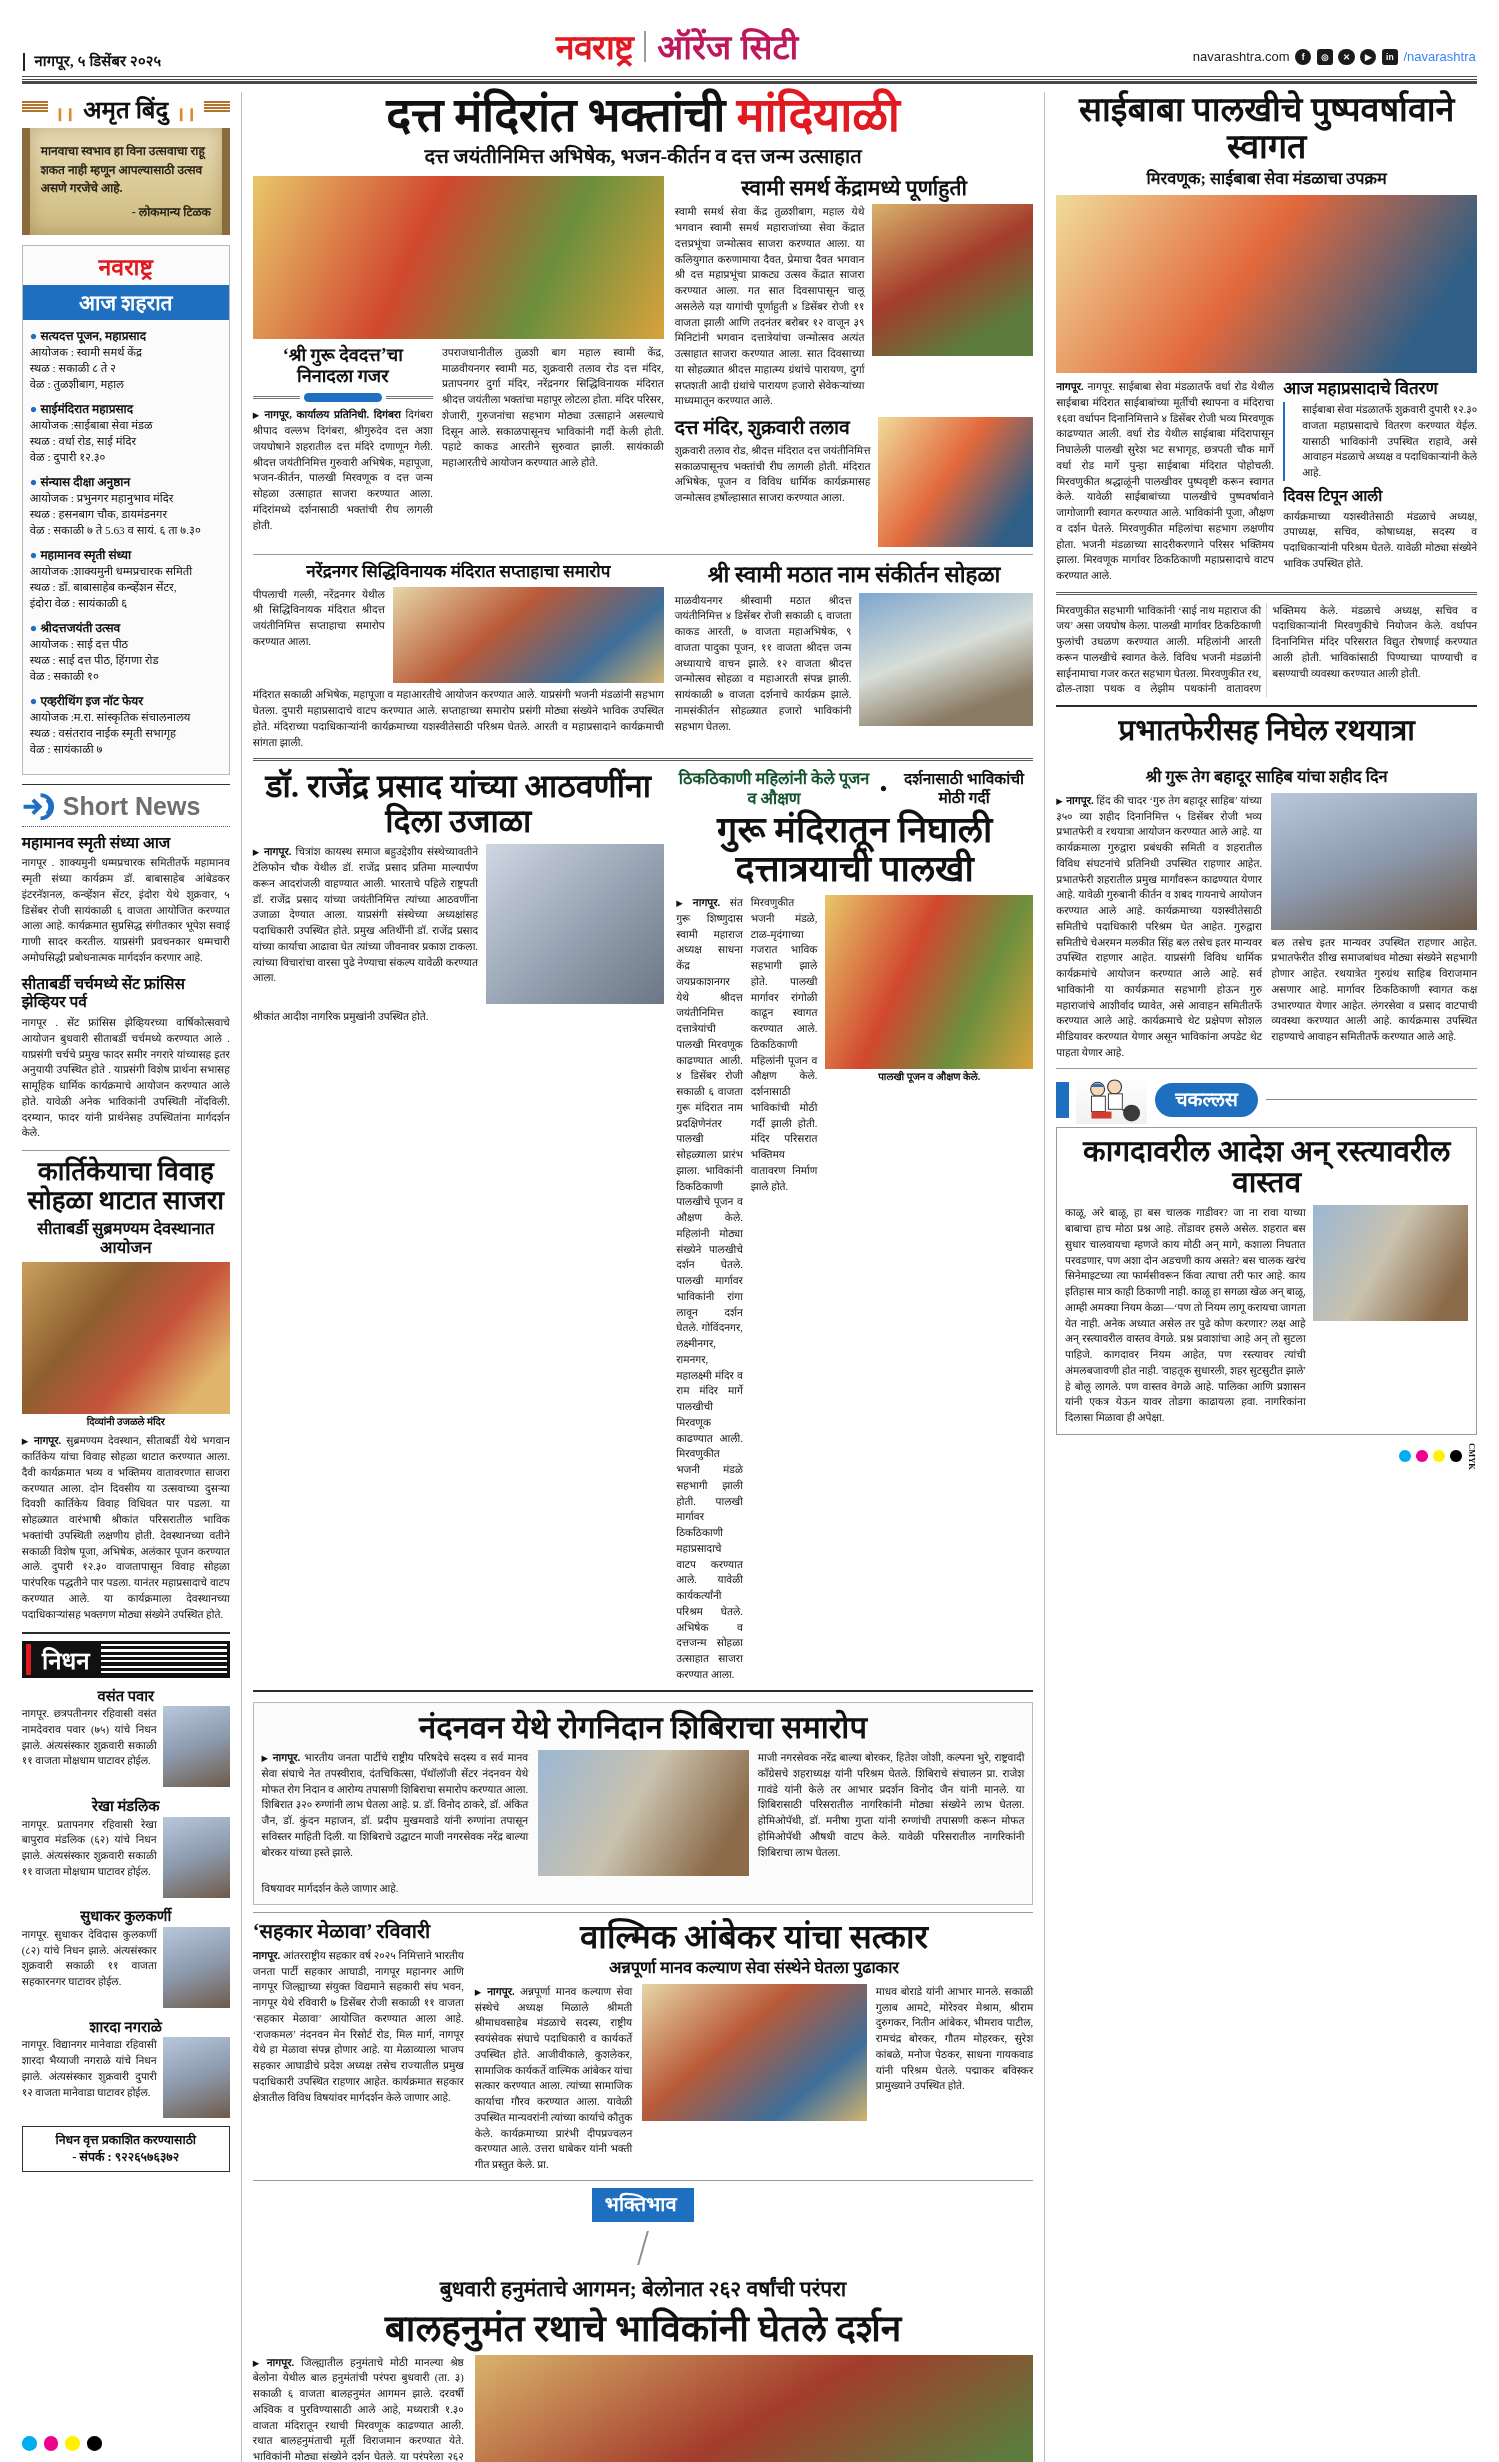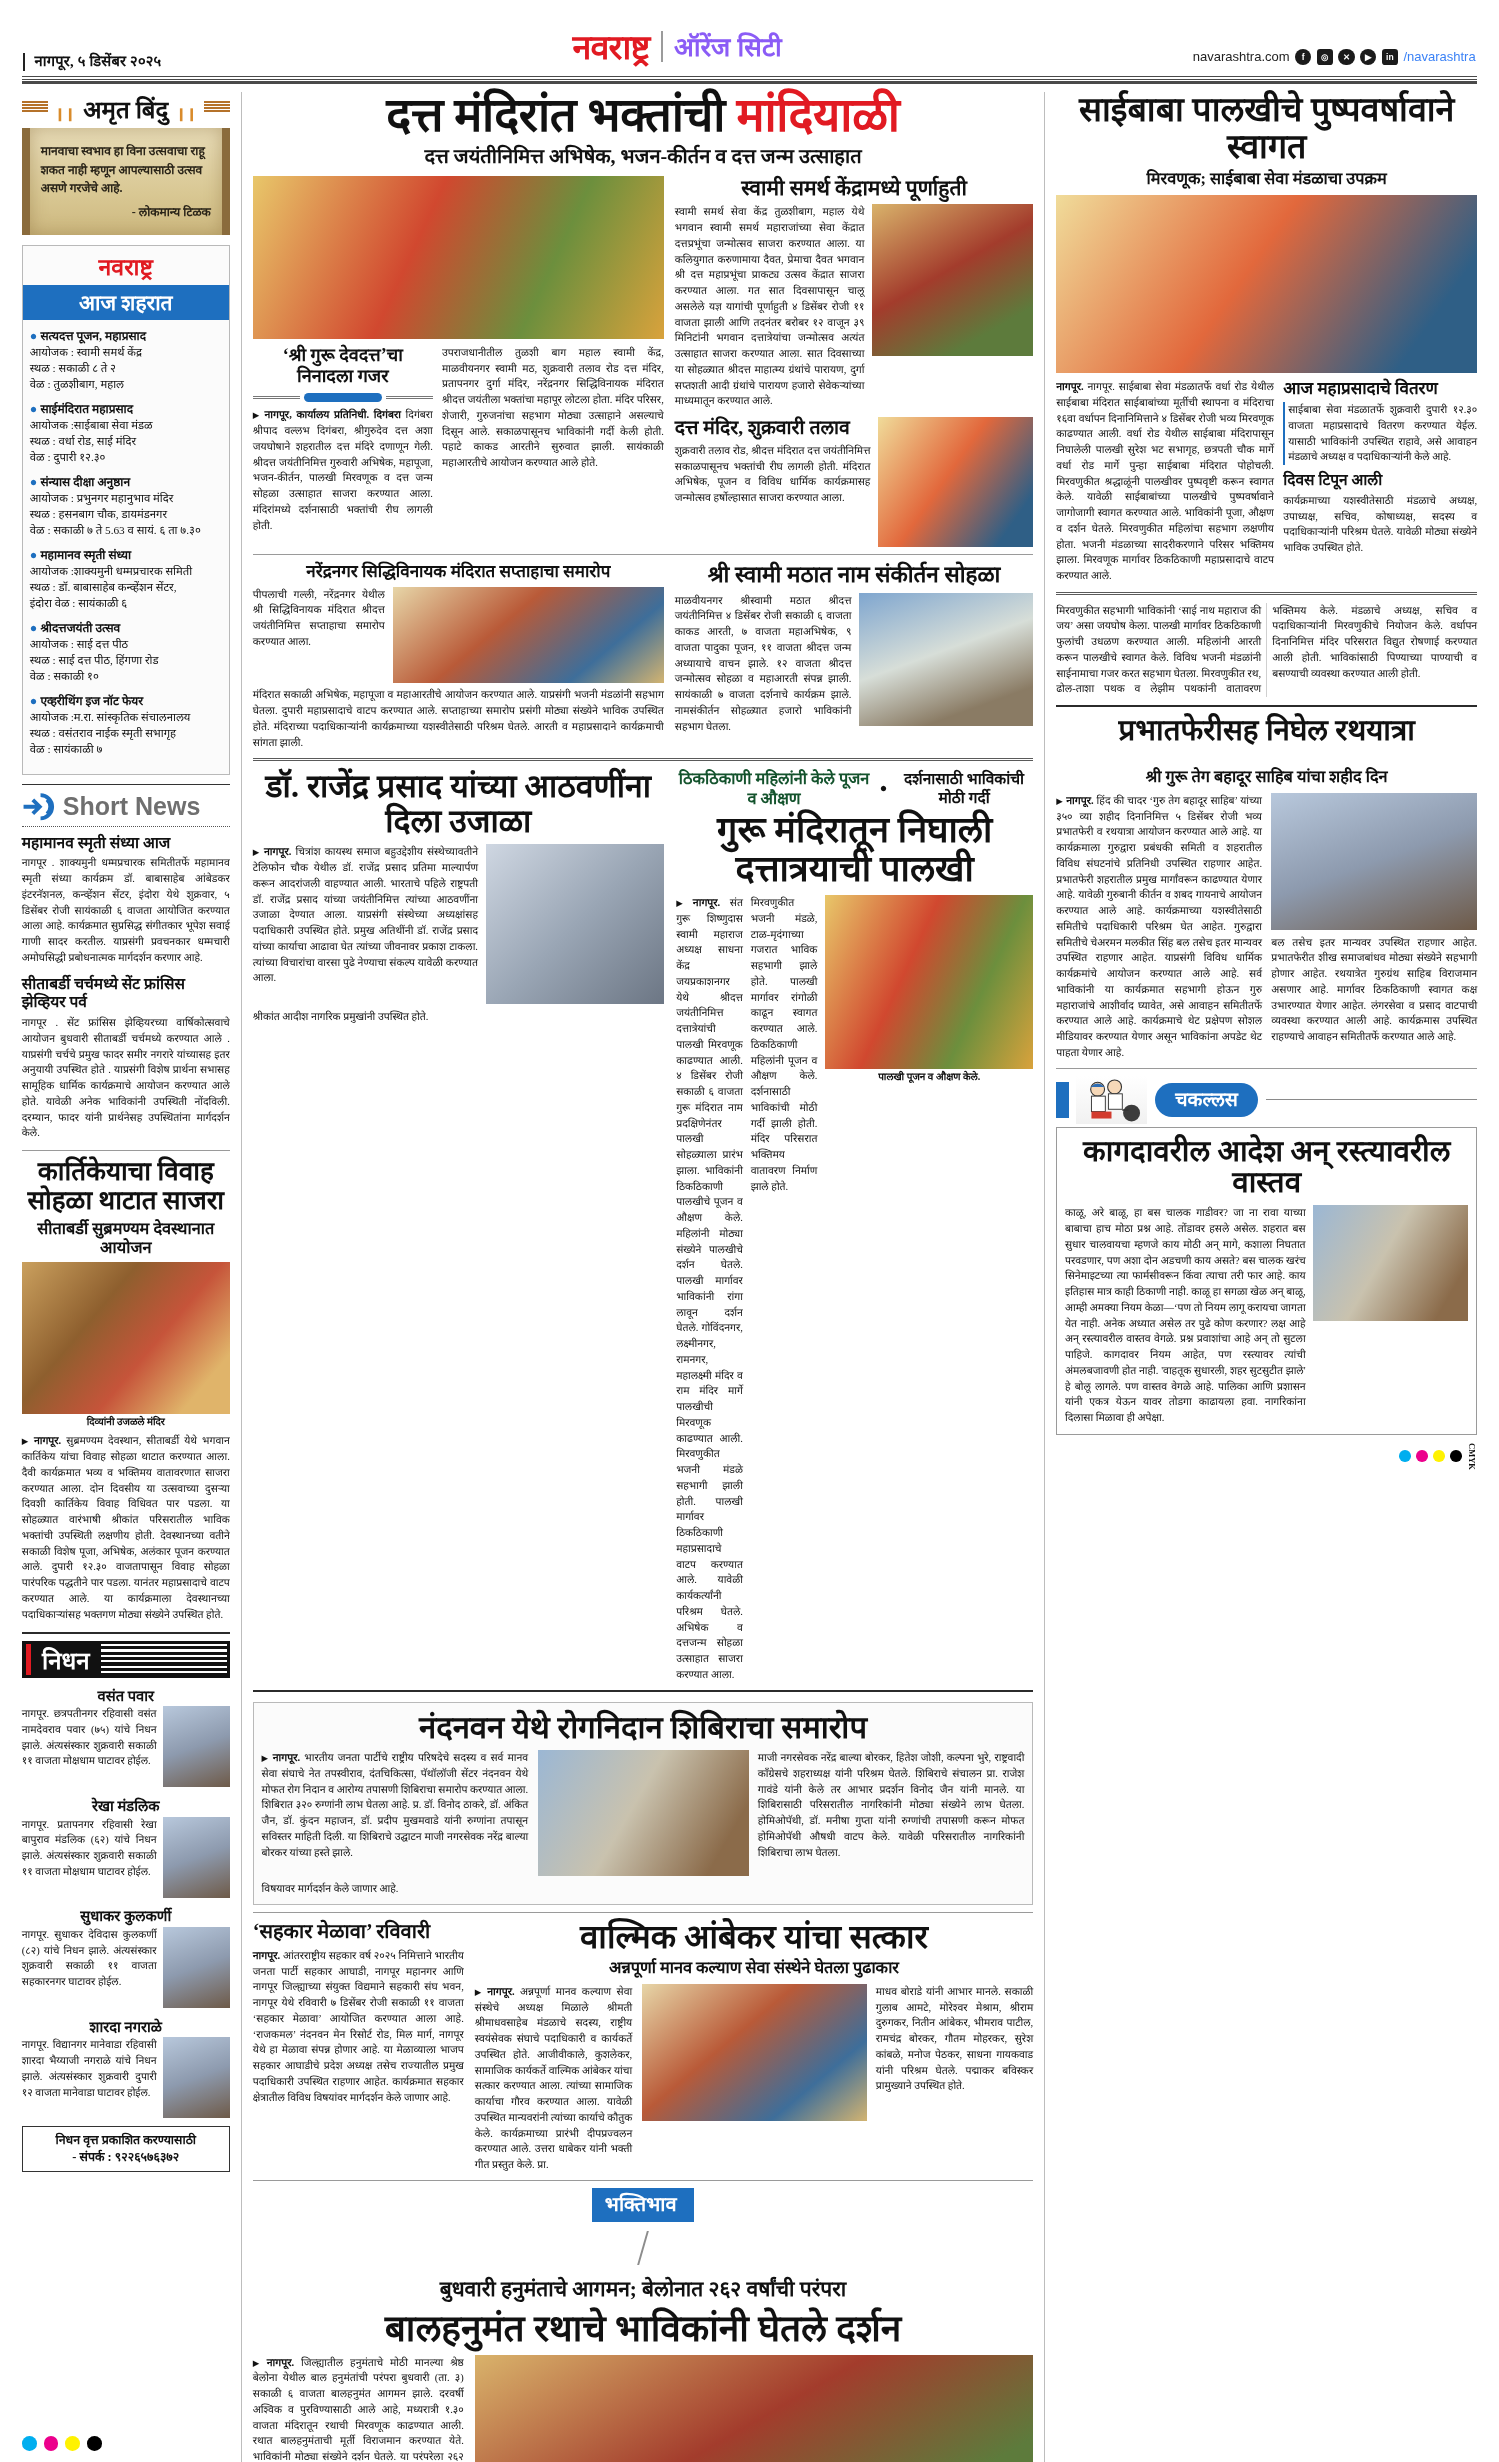--- a/index.html
+++ b/index.html
@@ -11,21 +11,21 @@
     color:#111; position:relative; overflow:hidden;
   }
   .page { width:1499px; height:2462px; position:relative; padding:0 14px; }
 
   
   .masthead { display:flex; align-items:flex-end; justify-content:space-between; height:71px; padding:14px 9.3px 0 9.3px; }
   .mh-date { font-size:14.7px; font-weight:bold; border-left:2.3px solid #222; padding-left:9.3px; line-height:1.2; letter-spacing:0.2px; }
   .mh-center { display:flex; align-items:center; gap:11px; margin-bottom:1.6px; }
   .mh-logo { font-size:34px; font-weight:bold; color:#e11a22; letter-spacing:-0.8px; font-family:"Liberation Sans",sans-serif; }
   .mh-sep { width:2.3px; height:31px; background:#9b9b9b; }
-  .mh-edition { font-size:26px; font-weight:bold; color:#8b5cf6; font-family:"Liberation Sans",sans-serif; }
+  .mh-edition { font-size:34px; font-weight:bold; color:#be185d; font-family:"Liberation Sans",sans-serif; }
   .mh-right { display:flex; align-items:center; gap:5.4px; margin-bottom:6.2px; font-family:"Liberation Sans",sans-serif; }
   .mh-site { font-size:13px; color:#222; }
   .mh-handle { font-size:13px; color:#3b82f6; }
   .soc { width:16.3px; height:16.3px; border-radius:50%; background:#1b1b1b; color:#fff; font-size:8.5px;
          display:inline-flex; align-items:center; justify-content:center; font-weight:bold; }
   .soc.sq { border-radius:3.1px; }
 
   .rule-stack { margin:4.7px 7.8px 0 7.8px; }
   .rule-stack div { background:#4a4a4a; }
   .r1 { height:1.6px; } .r2 { height:0.8px; margin-top:1.6px; } .r3 { height:3.1px; margin-top:1.6px; }
@@ -489,21 +489,21 @@
         <div class="hl-xl">साईबाबा पालखीचे पुष्पवर्षावाने स्वागत</div>
         <div class="hl-sm" style="text-align:center;margin-top:3.9px;">मिरवणूक; साईबाबा सेवा मंडळाचा उपक्रम</div>
         <div class="ph t8" style="height:178px;margin-top:6.2px;"></div>
         <div style="display:grid;grid-template-columns:1fr 194px;gap:9.3px;margin-top:6.2px;">
           <div class="body-txt">
             <b>नागपूर.</b>
             <span>नागपूर. साईबाबा सेवा मंडळातर्फे वर्धा रोड येथील साईबाबा मंदिरात साईबाबांच्या मूर्तीची स्थापना व मंदिराचा १६वा वर्धापन दिनानिमित्ताने ४ डिसेंबर रोजी भव्य मिरवणूक काढण्यात आली. वर्धा रोड येथील साईबाबा मंदिरापासून निघालेली पालखी सुरेश भट सभागृह, छत्रपती चौक मार्गे वर्धा रोड मार्गे पुन्हा साईबाबा मंदिरात पोहोचली. मिरवणुकीत श्रद्धाळूंनी पालखीवर पुष्पवृष्टी करून स्वागत केले. यावेळी साईबाबांच्या पालखीचे पुष्पवर्षावाने जागोजागी स्वागत करण्यात आले. भाविकांनी पूजा, औक्षण व दर्शन घेतले. मिरवणुकीत महिलांचा सहभाग लक्षणीय होता. भजनी मंडळाच्या सादरीकरणाने परिसर भक्तिमय झाला. मिरवणूक मार्गावर ठिकठिकाणी महाप्रसादाचे वाटप करण्यात आले.</span>
           </div>
           <div>
             <div class="hl-sm" style="font-size:17px;">आज महाप्रसादाचे वितरण</div>
-            <div class="body-txt" style="margin-top:3.1px;border-left:2.3px solid #1e6fbf;padding-left:3px;">साईबाबा सेवा मंडळातर्फे शुक्रवारी दुपारी १२.३० वाजता महाप्रसादाचे वितरण करण्यात येईल. यासाठी भाविकांनी उपस्थित राहावे, असे आवाहन मंडळाचे अध्यक्ष व पदाधिकाऱ्यांनी केले आहे.</div>
+            <div class="body-txt" style="margin-top:3.1px;border-left:2.3px solid #1e6fbf;padding-left:17px;">साईबाबा सेवा मंडळातर्फे शुक्रवारी दुपारी १२.३० वाजता महाप्रसादाचे वितरण करण्यात येईल. यासाठी भाविकांनी उपस्थित राहावे, असे आवाहन मंडळाचे अध्यक्ष व पदाधिकाऱ्यांनी केले आहे.</div>
             <div class="hl-sm" style="font-size:15.5px;margin-top:6.2px;">दिवस टिपून आली</div>
             <div class="body-txt" style="margin-top:3.1px;">कार्यक्रमाच्या यशस्वीतेसाठी मंडळाचे अध्यक्ष, उपाध्यक्ष, सचिव, कोषाध्यक्ष, सदस्य व पदाधिकाऱ्यांनी परिश्रम घेतले. यावेळी मोठ्या संख्येने भाविक उपस्थित होते.</div>
           </div>
         </div>
       </div>
 
       <div class="hr-dbl"></div>
 
       <div class="body-txt cols2">
         मिरवणुकीत सहभागी भाविकांनी ‘साई नाथ महाराज की जय’ असा जयघोष केला. पालखी मार्गावर ठिकठिकाणी फुलांची उधळण करण्यात आली. महिलांनी आरती करून पालखीचे स्वागत केले. विविध भजनी मंडळांनी साईनामाचा गजर करत सहभाग घेतला. मिरवणुकीत रथ, ढोल-ताशा पथक व लेझीम पथकांनी वातावरण भक्तिमय केले. मंडळाचे अध्यक्ष, सचिव व पदाधिकाऱ्यांनी मिरवणुकीचे नियोजन केले. वर्धापन दिनानिमित्त मंदिर परिसरात विद्युत रोषणाई करण्यात आली होती. भाविकांसाठी पिण्याच्या पाण्याची व बसण्याची व्यवस्था करण्यात आली होती.

